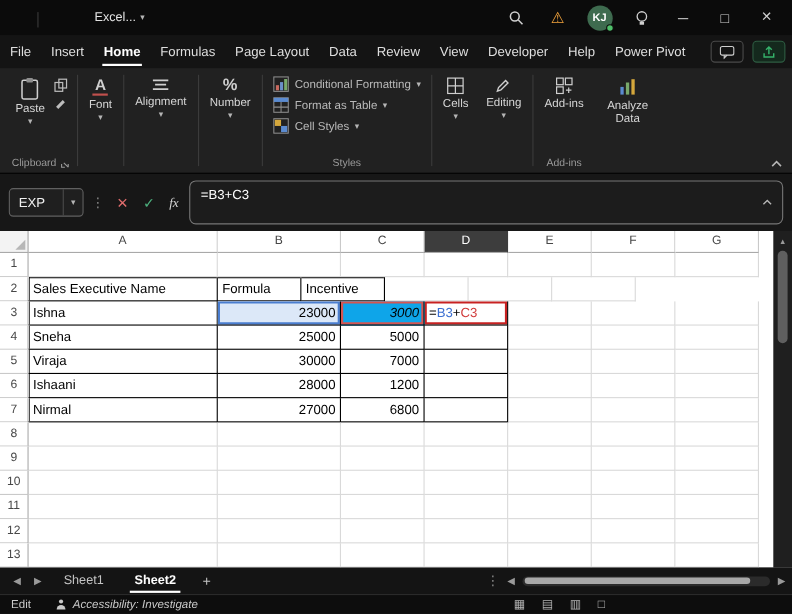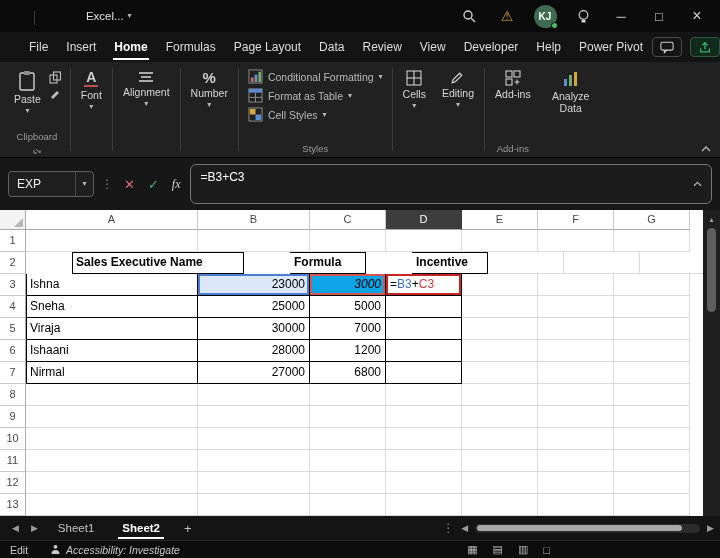--- a/index.html
+++ b/index.html
@@ -17,45 +17,45 @@
   .tb-center { display:flex; align-items:center; gap:4px; margin-left:26px; color:#e3e3e3; }
   .tb-right { margin-left:auto; display:flex; align-items:center; }
   .tb-slot { width:38px; height:32px; display:flex; align-items:center; justify-content:center; }
   .warn { color:#f2a33c; font-size:14px; }
   .avatar { width:23px; height:23px; border-radius:50%; background:#3e6b4f; color:#fff; font-size:10px; font-weight:bold; display:flex; align-items:center; justify-content:center; position:relative; }
   .avatar .dot { position:absolute; right:-1px; bottom:-1px; width:7px; height:7px; border-radius:50%; background:#4fc06a; border:1.5px solid #0b0b0b; }
   .winbtn { font-size:13px; color:#d0d0d0; }
   .chev { font-size:8px; color:#b5b5b5; line-height:1; }
 
   
-  .menubar { height:30px; background:#141414; display:flex; align-items:center; padding:0 20px; flex:0 0 auto; }
+  .menubar { height:30px; background:#141414; display:flex; align-items:center; padding:0 0; flex:0 0 auto; }
   .menu-item { color:#dedede; font-size:12px; padding:0 9px; height:30px; display:flex; align-items:center; position:relative; cursor:pointer; white-space:nowrap; }
   .menu-item.active { font-weight:bold; color:#fff; }
   .menu-item.active::after { content:""; position:absolute; left:8px; right:8px; bottom:2px; height:2px; background:#fff; }
   .menu-right { margin-left:auto; display:flex; align-items:center; gap:8px; padding-right:6px; }
   .mini-btn { height:20px; min-width:30px; border:1px solid #4a4a4a; border-radius:4px; display:flex; align-items:center; justify-content:center; padding:0 5px; gap:3px; }
   .mini-btn.green { border-color:#2e5c42; background:#14291d; }
 
   
   .ribbon { height:96px; background:#212121; display:flex; align-items:stretch; padding:4px 4px 0 6px; flex:0 0 auto; position:relative; border-bottom:1px solid #000; }
   .rgroup { display:flex; flex-direction:column; align-items:center; padding:0 3px; }
   .rgroup-body { display:flex; align-items:flex-start; flex:1; }
-  .rgroup-label { font-size:9.5px; color:#9a9a9a; padding:2px 0 3px; display:flex; align-items:center; gap:4px;flex-direction:column; }
+  .rgroup-label { font-size:9.5px; color:#9a9a9a; padding:2px 0 3px; display:flex; align-items:center; gap:4px; }
   .rdiv { width:1px; background:#3b3b3b; margin:2px 2px 6px; }
   .bigbtn { display:flex; flex-direction:column; align-items:center; gap:2px; padding:4px 5px; color:#d6d6d6; font-size:10.5px; cursor:pointer; border-radius:3px; }
   .mini-col { display:flex; flex-direction:column; gap:5px; padding:5px 3px; align-items:center; }
   .styles-col { display:flex; flex-direction:column; gap:4px; padding:3px 4px; }
   .style-row { display:flex; align-items:center; gap:5px; color:#b9b9b9; font-size:10.5px; cursor:pointer; white-space:nowrap; }
   .pct { font-size:15px; font-weight:bold; color:#cfcfcf; line-height:1; }
   .fontA { font-size:14px; font-weight:bold; color:#cfcfcf; line-height:1; border-bottom:2px solid #c0504d; padding:0 2px 1px; }
   .ribbon-collapse { position:absolute; right:8px; bottom:4px; cursor:pointer; }
 
   
   .fbar { height:52px; background:#171717; display:flex; align-items:center; padding:5px 8px; gap:7px; flex:0 0 auto; }
-  .namebox { width:86px; height:26px; background:#1f1f1f; border:1px solid #606060; border-radius:4px; display:flex; align-items:center; color:#f0f0f0; font-size:12px; padding-left:8px; }
+  .namebox { width:68px; height:26px; background:#1f1f1f; border:1px solid #606060; border-radius:4px; display:flex; align-items:center; color:#f0f0f0; font-size:12px; padding-left:8px; }
   .namebox .nb-arrow { margin-left:auto; border-left:1px solid #4a4a4a; height:100%; width:18px; display:flex; align-items:center; justify-content:center; }
   .fdots { color:#8a8a8a; font-size:12px; letter-spacing:1px; }
   .fx-x { color:#e06c6c; font-size:13px; padding:0 3px; cursor:pointer; }
   .fx-ok { color:#4caf7d; font-size:13px; padding:0 3px; cursor:pointer; }
   .fx-fx { color:#d5d5d5; font-size:12px; font-style:italic; font-family:"Liberation Serif", serif; padding:0 3px; cursor:pointer; }
   .finput { flex:1; height:40px; background:#1c1c1c; border:1px solid #777; border-radius:6px; color:#fff; font-size:12px; padding:5px 26px 0 9px; position:relative; }
   .finput .fb-collapse { position:absolute; right:8px; top:50%; transform:translateY(-50%); cursor:pointer; }
 
   
   .gridwrap { height:306px; display:flex; flex:0 0 auto; background:#fff; }
@@ -70,21 +70,21 @@
   .corner .tri { position:absolute; right:2px; bottom:2px; width:0; height:0; border-left:9px solid transparent; border-bottom:9px solid #b7b7b7; }
   .c-rh { width:26px; flex:0 0 auto; }
   .c-a { width:172px; flex:0 0 auto; }
   .c-b { width:112px; flex:0 0 auto; }
   .c-c { width:76px; flex:0 0 auto; }
   .c-d { width:76px; flex:0 0 auto; }
   .c-e { width:76px; flex:0 0 auto; }
   .c-f { width:76px; flex:0 0 auto; }
   .c-g { width:76px; flex:0 0 auto; }
   .fill { flex:1; border:none; }
-  .bold { font-weight:bold;margin-left:46px; }
+  .bold { font-weight:normal; }
   .num { text-align:right; }
   .tb { border-right-color:#000; border-bottom-color:#000; }
   .bt { box-shadow: inset 0 1px 0 #000; }
   .bl { box-shadow: inset 1px 0 0 #000; }
   .btl { box-shadow: inset 0 1px 0 #000, inset 1px 0 0 #000; }
   .ref-blue { background:#dce8f8; box-shadow: inset 0 0 0 2px #4a7ed0; }
   .ref-red { background:#0ea5e9; box-shadow: inset 0 0 0 2px #d65551; font-style: italic; }
   .edit-cell { box-shadow: inset 0 0 0 2px #c82222; }
   .tok-eq { color:#000; }
   .tok-b { color:#3c6fd1; }

